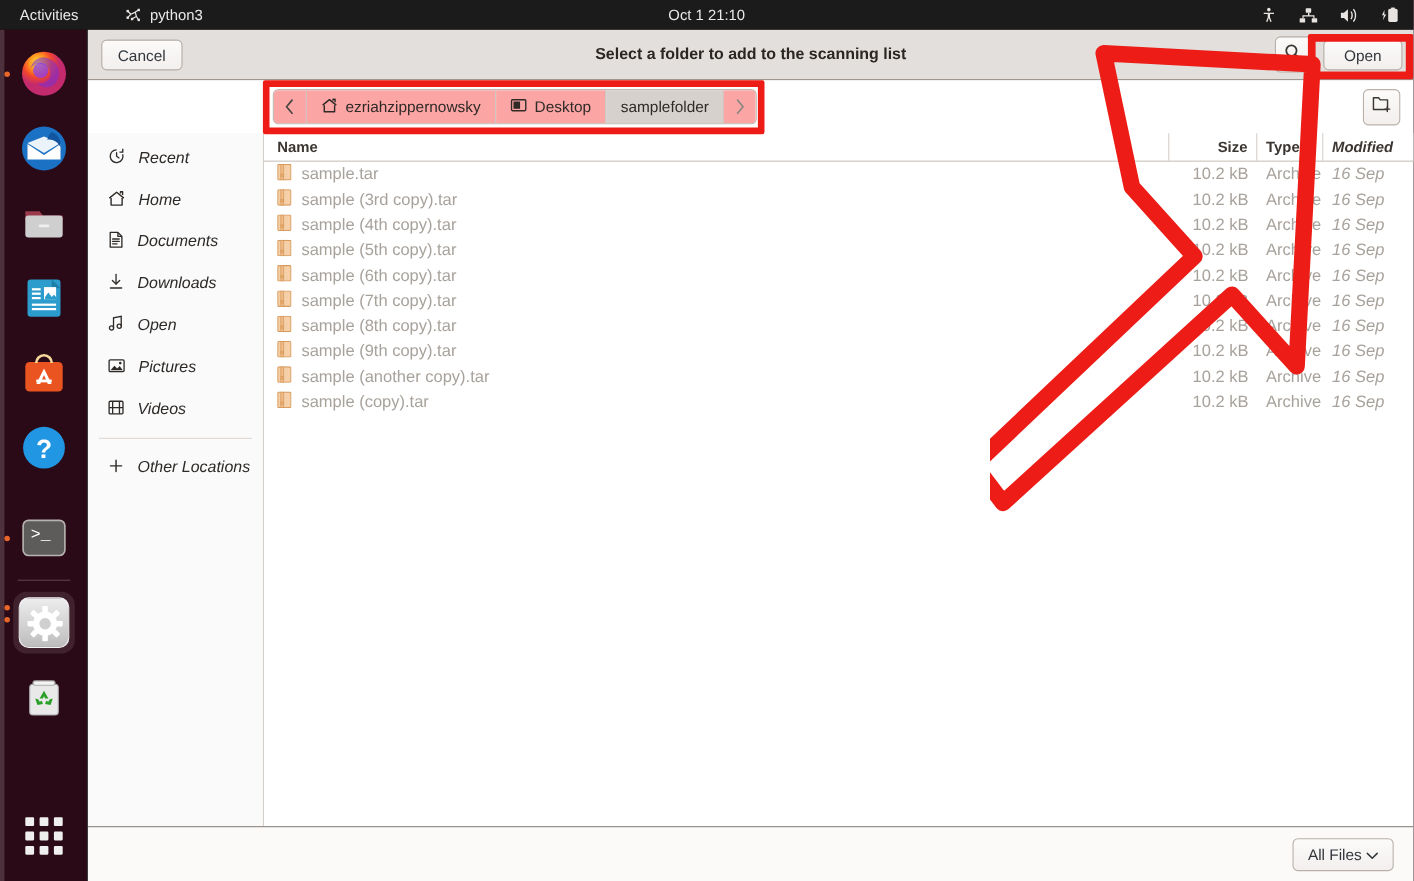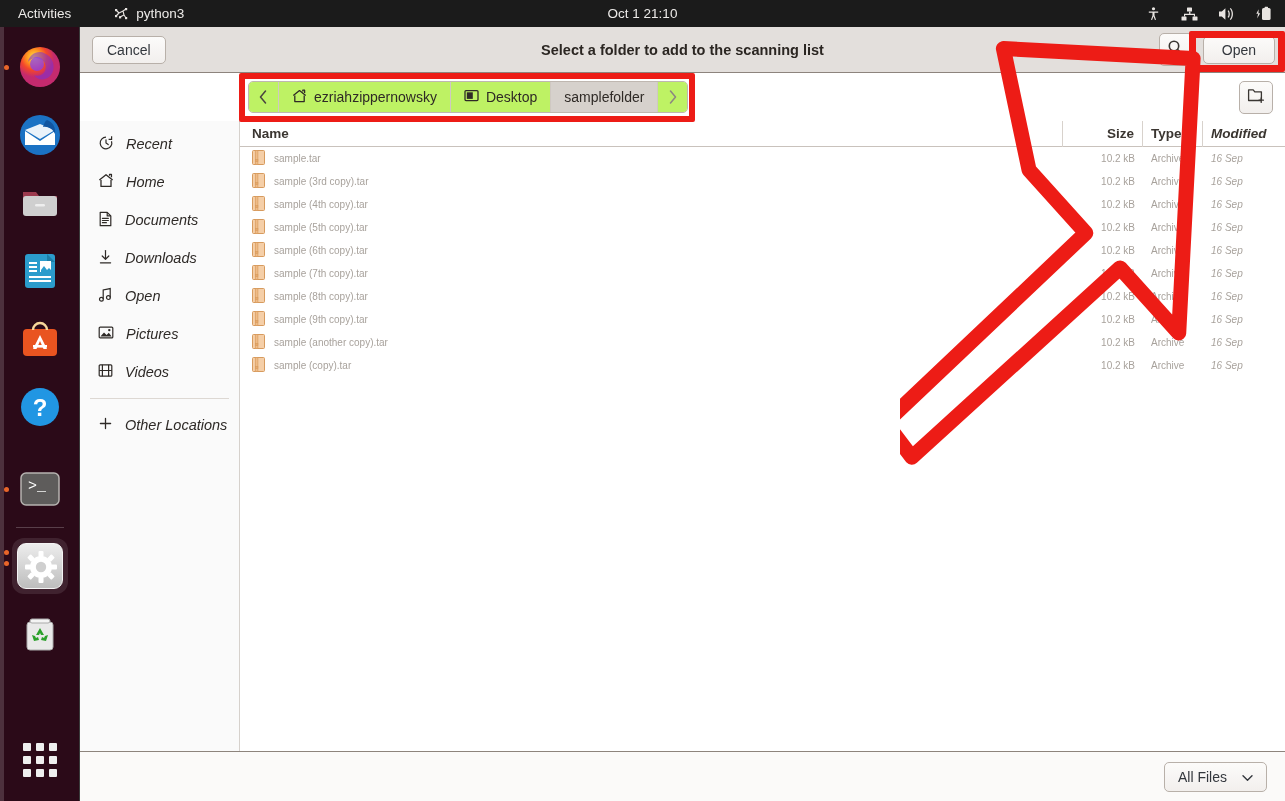--- a/index.html
+++ b/index.html
@@ -105,21 +105,21 @@
     position: relative; flex: none;
   }
   #pathbar {
     margin-left: 168px; display: flex; align-items: stretch; height: 32px;
     border: 1px solid #bfb7b0; border-radius: 5px; overflow: hidden;
     background: #fbfaf9;
   }
   .crumb {
     display: flex; align-items: center; gap: 7px;
     padding: 0 13px; font-size: 14px; color: #2f2a26;
-    border-right: 1px solid #cfc8c2; background: #bef264;
+    border-right: 1px solid #cfc8c2; background: #fca5a5;
     white-space: nowrap;
   }
   .crumb.active { background: #d6d1cc; }
   .crumb.arrow { padding: 0 10px; color: #4a4440; font-size: 15px; }
   .crumb:last-child { border-right: none; }
   #newfolder-wrap { position: absolute; right: 12px; }
 
   
   #listwrap { flex: 1; display: flex; min-height: 0; }
   #sidebar {
@@ -137,36 +137,36 @@
     display: flex; height: 26px; align-items: center;
     border-bottom: 1px solid #c9c2bc; background: #fff;
     font-size: 13.5px; font-weight: bold; color: #3b3631;
   }
   #colhead .c { border-right: 1px solid #d8d2cc; height: 26px; display: flex; align-items: center; }
   .col-name { flex: 1; padding-left: 12px; min-width: 0; }
   .col-size { width: 80px; justify-content: flex-end; padding-right: 8px; }
   .col-type { width: 60px; padding-left: 8px; }
   .col-mod  { width: 82px; padding-left: 8px; border-right: none !important; font-style: italic; }
 
-  .frow { display: flex; height: 23px; align-items: center; font-size: 10px; color: #a8a29c; }
+  .frow { display: flex; height: 23px; align-items: center; font-size: 15px; color: #a8a29c; }
   .frow .col-name { display: flex; align-items: center; gap: 9px; padding-left: 12px; }
   .frow .col-size { display: flex; justify-content: flex-end; padding-right: 8px; }
   .frow .col-type { display: flex; }
   .frow .col-mod  { display: flex; }
 
   .tar-icon { width: 13px; height: 15px; flex: none; }
 
   
   #footer {
     height: 50px; background: #fbfaf9; border-top: 1px solid #8d847d;
     display: flex; align-items: center; justify-content: flex-end;
     padding-right: 18px; flex: none;
   }
   #filter-btn {
-    display: flex; align-items: center; gap: 15px;
+    display: flex; align-items: center; gap: 4px;
     background: linear-gradient(#fcfbfa,#f2efed); border: 1px solid #b8b0a9;
     border-radius: 5px; padding: 6px 13px; font-size: 14px; color: #33373d;
   }
 
   
   .ann { position: absolute; z-index: 60; pointer-events: none; }
   #ann-path {
     left: 239px; top: 73px; width: 456px; height: 49px;
     border: 6px solid #ed1c16; border-radius: 2px;
   }

